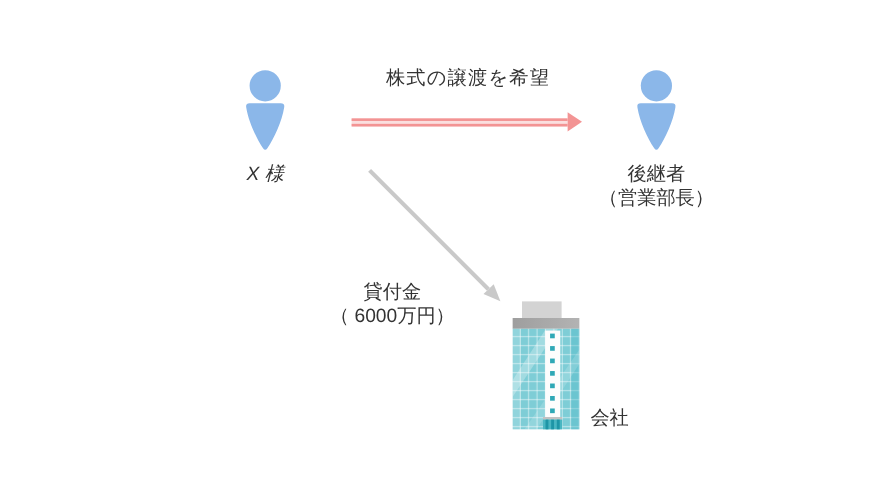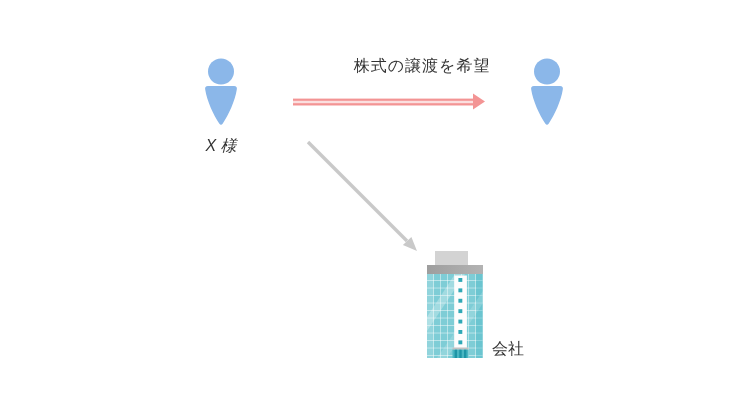--- a/index.html
+++ b/index.html
@@ -5,22 +5,22 @@
   html,body{margin:0;padding:0;background:#fff;}
   .canvas{
     position:relative;width:740px;height:416px;background:var(--background,#fff);
     font-family:"Liberation Sans",sans-serif;color:var(--text,#333);
     overflow:hidden;
   }
   .lbl{
     position:absolute;transform:translateX(-50%);text-align:center;
     font-size:16px;line-height:20px;white-space:nowrap;color:var(--text,#333);
   }
-  .lbl-left{transform:none;}
-  .share-label{letter-spacing:1px;margin-left:32px;}
+  .lbl-left{transform:none;font-family:Liberation Mono, monospace;}
+  .share-label{letter-spacing:1px;}
   .abs{position:absolute;}
   svg{display:block;}
   .person-fill{fill:var(--person,#8bb7e9);}
   .pink{fill:var(--arrow_pink,#f39494);}
   .pink-light{fill:#fbdfdf;}
   .gray-stroke{stroke:var(--arrow_gray,#c9c9c9);}
   .gray-fill{fill:var(--arrow_gray,#c9c9c9);}
   .glass{fill:var(--building_glass,#7ecdd6);}
   .sq{fill:var(--building_entrance,#2fa8b6);}
   .roof{fill:var(--building_roof,#d3d3d3);}
@@ -88,17 +88,25 @@
     <rect x="32.3" y="98.7" width="2.4" height="8.3" fill="#1e95a6"></rect>
     <rect x="37" y="98.7" width="2.4" height="8.3" fill="#1e95a6"></rect>
   </svg>
 
   <div class="lbl share-label" style="left:390px;top:56px;">株式の譲渡を希望</div>
 
   <div class="lbl" style="left:221px;top:136px;font-style:italic;">
     <div>X 様</div>
   </div>
 
+  <div class="lbl" style="left:547px;top:136px;">
+    <div>後継者</div>
+    <div>（営業部長）</div>
+  </div>
 
+  <div class="lbl" style="left:327px;top:234px;">
+    <div>貸付金</div>
+    <div>（ 6000万円）</div>
+  </div>
 
   <div class="lbl lbl-left" style="left:492px;top:339px;">会社</div>
 
 </div>
 
 </body></html>

